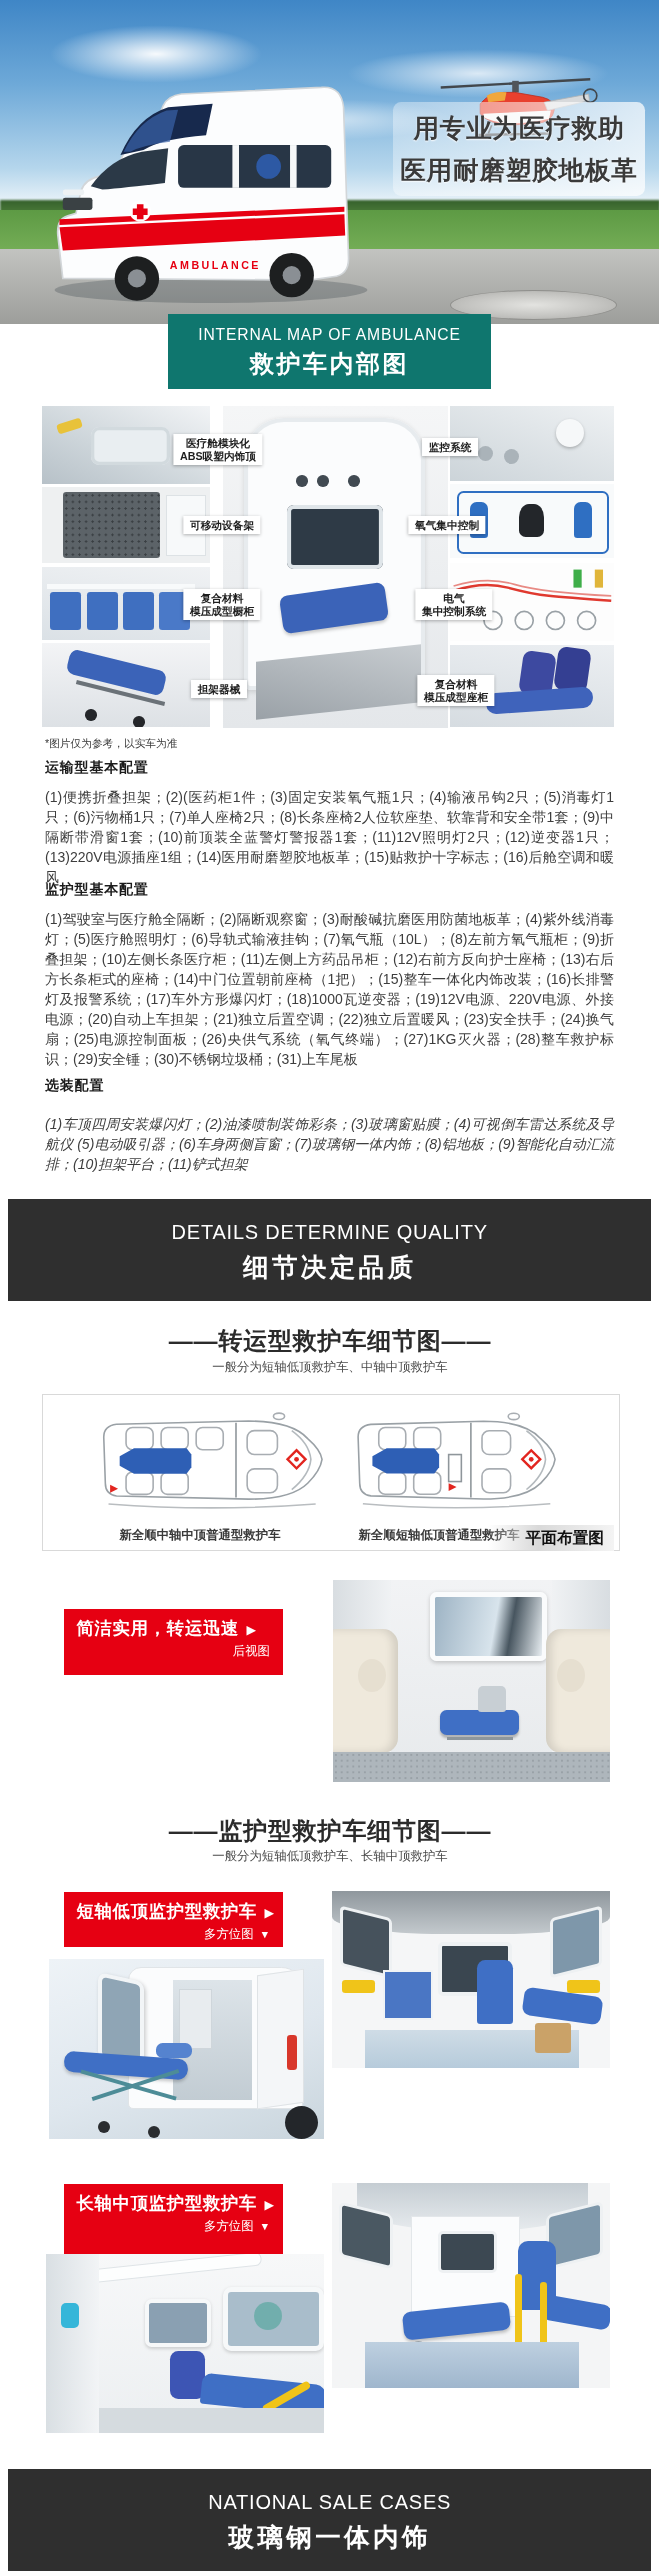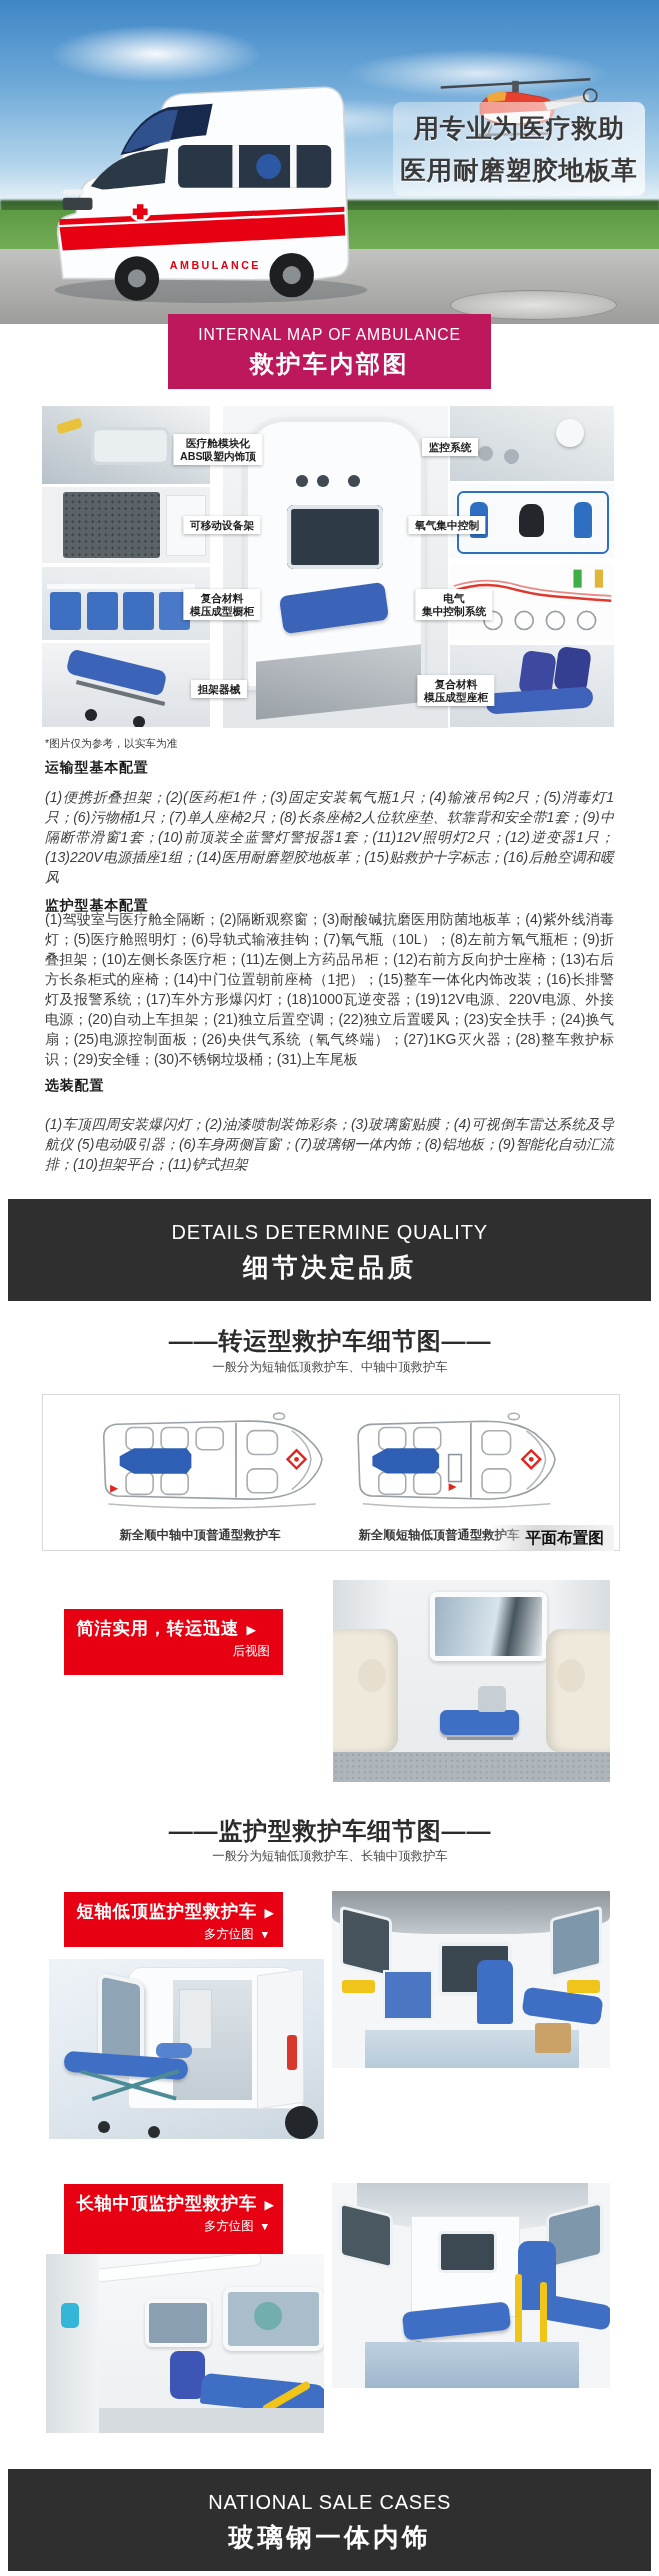--- a/index.html
+++ b/index.html
@@ -13,21 +13,21 @@
   #treeline{position:absolute;left:0;top:200px;width:660px;height:13px;background:linear-gradient(180deg,#35602c,#4a7a38);filter:blur(0.8px);}
   #grass{position:absolute;left:0;top:210px;width:660px;height:49px;background:linear-gradient(180deg,#5d9a44,#79b15a);}
   #road{position:absolute;left:0;top:249px;width:660px;height:75px;background:linear-gradient(180deg,#c2c3c0,#9d9e9b);}
   #helipad{position:absolute;left:450px;top:290px;width:165px;height:28px;border-radius:50%;
            background:radial-gradient(ellipse at center,#e3e3e0 0%,#c2c2bf 60%,#a8a8a5 100%);border:1.6px solid #8f8f8c;}
   #slogan-panel{position:absolute;left:393px;top:102px;width:252px;height:94px;border-radius:8.2px;
                 background:linear-gradient(90deg,rgba(255,255,255,.35),rgba(255,255,255,.72));}
   .slogan{position:absolute;left:393px;width:252px;text-align:center;font-size:25.6px;font-weight:bold;color:#3a3a3a;
           text-shadow:0 0.8px 1.6px rgba(255,255,255,.9);letter-spacing:0.8px;}
   
-  #banner-internal{position:absolute;left:168px;top:314px;width:323px;height:75px;background:#be185d;color:#fff;text-align:center;}
+  #banner-internal{position:absolute;left:168px;top:314px;width:323px;height:75px;background:#0f766e;color:#fff;text-align:center;}
   #banner-internal .en{font-size:15.7px;margin-top:12.4px;letter-spacing:0.8px;}
   #banner-internal .zh{font-size:24px;font-weight:bold;margin-top:3.3px;letter-spacing:2.5px;}
   
   .ph{position:absolute;overflow:hidden;background:#e9edf0;}
   .tag{position:absolute;background:#fff;box-shadow:0 0.8px 3.3px rgba(0,0,0,.3);padding:2.5px 6.6px;font-size:10.7px;line-height:13px;
        font-weight:bold;color:#1e1e1e;white-space:pre-line;text-align:center;transform:translateX(-50%);}
   #disclaimer{position:absolute;left:45px;top:737px;font-size:10.7px;color:#3a3a3a;}
   .h{position:absolute;left:45px;font-size:14px;font-weight:bold;color:#1c1c1c;letter-spacing:0.8px;}
   .bd{position:absolute;left:45px;width:569px;font-size:14px;line-height:20px;color:#3d3d3d;text-align:justify;}
   
@@ -179,23 +179,23 @@
 模压成型橱柜</div>
   <div class="tag" style="left:454px;top:589px;">电气
 集中控制系统</div>
   <div class="tag" style="left:219px;top:680px;">担架器械</div>
   <div class="tag" style="left:456px;top:675px;">复合材料
 模压成型座柜</div>
 
   <div id="disclaimer">*图片仅为参考，以实车为准</div>
 
   <div class="h" style="top:759px;">运输型基本配置</div>
-  <div class="bd" style="top:787px;font-style:italic;">(1)便携折叠担架；(2)(医药柜1件；(3)固定安装氧气瓶1只；(4)输液吊钩2只；(5)消毒灯1只；(6)污物桶1只；(7)单人座椅2只；(8)长条座椅2人位软座垫、软靠背和安全带1套；(9)中隔断带滑窗1套；(10)前顶装全蓝警灯警报器1套；(11)12V照明灯2只；(12)逆变器1只；(13)220V电源插座1组；(14)医用耐磨塑胶地板革；(15)贴救护十字标志；(16)后舱空调和暖风</div>
-
-  <div class="h" style="top:881px;margin-top:16px;">监护型基本配置</div>
+  <div class="bd" style="top:787px;">(1)便携折叠担架；(2)(医药柜1件；(3)固定安装氧气瓶1只；(4)输液吊钩2只；(5)消毒灯1只；(6)污物桶1只；(7)单人座椅2只；(8)长条座椅2人位软座垫、软靠背和安全带1套；(9)中隔断带滑窗1套；(10)前顶装全蓝警灯警报器1套；(11)12V照明灯2只；(12)逆变器1只；(13)220V电源插座1组；(14)医用耐磨塑胶地板革；(15)贴救护十字标志；(16)后舱空调和暖风</div>
+
+  <div class="h" style="top:881px;">监护型基本配置</div>
   <div class="bd" style="top:909px;">(1)驾驶室与医疗舱全隔断；(2)隔断观察窗；(3)耐酸碱抗磨医用防菌地板革；(4)紫外线消毒灯；(5)医疗舱照明灯；(6)导轨式输液挂钩；(7)氧气瓶（10L）；(8)左前方氧气瓶柜；(9)折叠担架；(10)左侧长条医疗柜；(11)左侧上方药品吊柜；(12)右前方反向护士座椅；(13)右后方长条柜式的座椅；(14)中门位置朝前座椅（1把）；(15)整车一体化内饰改装；(16)长排警灯及报警系统；(17)车外方形爆闪灯；(18)1000瓦逆变器；(19)12V电源、220V电源、外接电源；(20)自动上车担架；(21)独立后置空调；(22)独立后置暖风；(23)安全扶手；(24)换气扇；(25)电源控制面板；(26)央供气系统（氧气终端）；(27)1KG灭火器；(28)整车救护标识；(29)安全锤；(30)不锈钢垃圾桶；(31)上车尾板</div>
 
   <div class="h" style="top:1077px;">选装配置</div>
   <div class="bd" style="top:1114px;font-style:italic;">(1)车顶四周安装爆闪灯；(2)油漆喷制装饰彩条；(3)玻璃窗贴膜；(4)可视倒车雷达系统及导航仪 (5)电动吸引器；(6)车身两侧盲窗；(7)玻璃钢一体内饰；(8)铝地板；(9)智能化自动汇流排；(10)担架平台；(11)铲式担架</div>
 
   <div class="dark-banner" style="top:1199px;">
     <div class="en">DETAILS DETERMINE QUALITY</div>
     <div class="zh">细节决定品质</div>
   </div>
 

